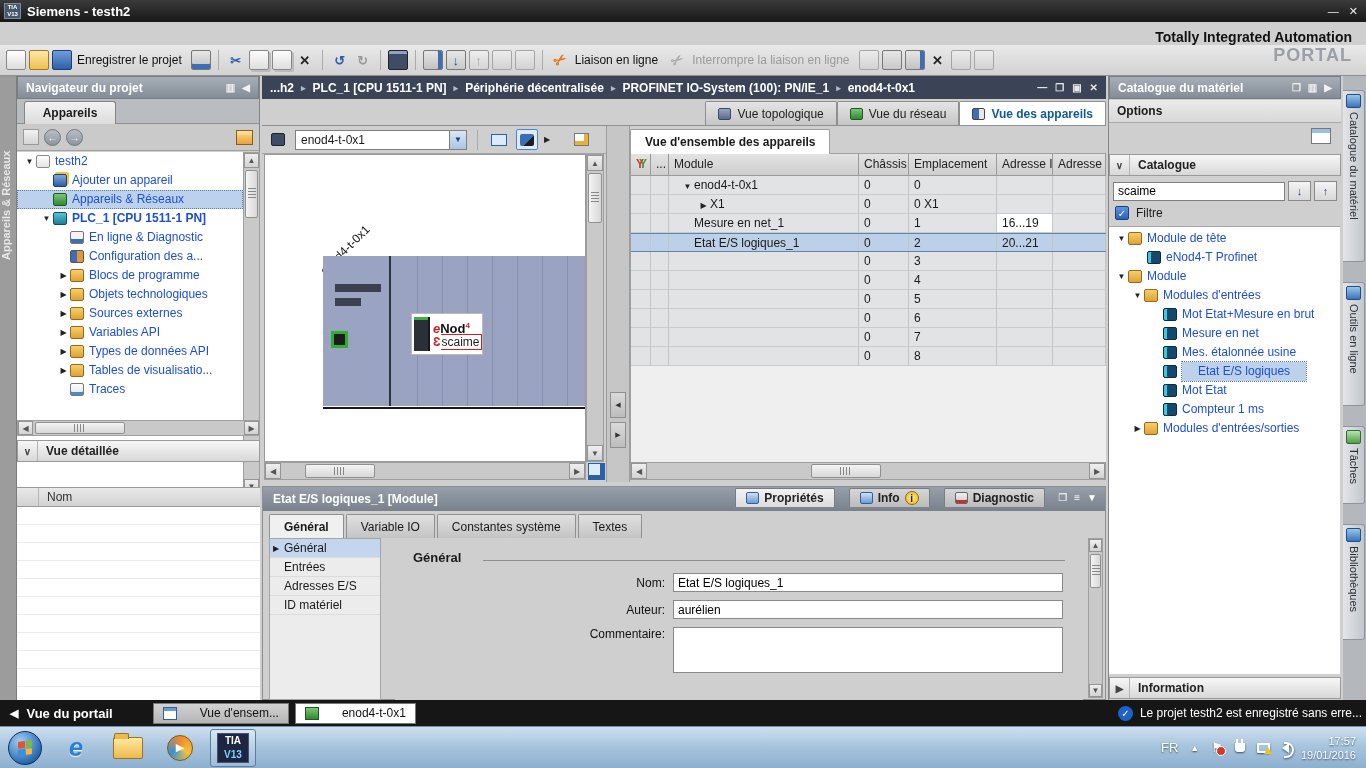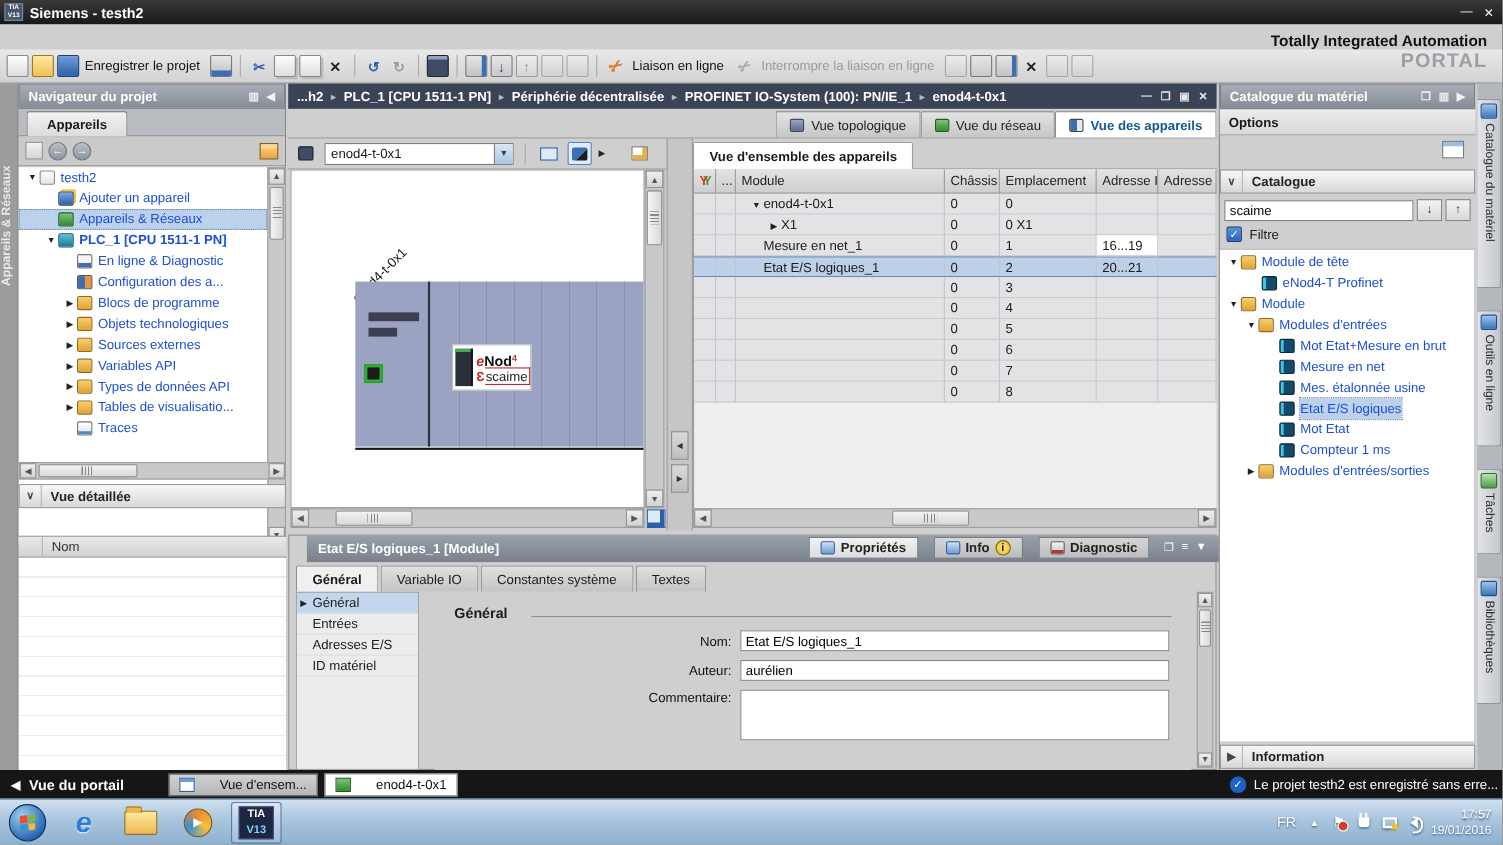--- a/index.html
+++ b/index.html
@@ -126,21 +126,21 @@
 .tr>div{border-right:1px solid #c3c5c8;border-bottom:1px solid #c8cacd;padding-left:5px;overflow:hidden;white-space:nowrap;}
 .tr.head{height:22px;line-height:21px;background:linear-gradient(#e3e3e3,#cdcdcd);font-size:12px;color:#222;}
 .tr.head>div{border-right:1px solid #9a9a9a;border-bottom:1px solid #9a9a9a;}
 .tr.body{background:#e2e3e5;}
 .tr.selrow{background:#bcd0e8;border-top:1px solid #5f84ad;border-bottom:1px solid #5f84ad;}
 .tr.selrow>div{border-bottom:none;}
 .cell-white{background:#fff;}
 .wrenchY{font-weight:bold;color:#d03a2a;text-shadow:3px 0 0 #3a9e3a;font-size:12px;}
 
 .props{position:absolute;left:262px;top:486px;width:844px;height:214px;background:#cfcfcf;border:1px solid #8f8f8f;}
-.props-hdr{position:absolute;left:16px;top:0;width:100%;height:24px;background:linear-gradient(#97a0aa,#79828c);color:#fff;font-weight:bold;display:flex;align-items:center;padding:0 10px;}
+.props-hdr{position:absolute;left:0;top:0;width:100%;height:24px;background:linear-gradient(#97a0aa,#79828c);color:#fff;font-weight:bold;display:flex;align-items:center;padding:0 10px;}
 .ptabs{position:absolute;right:60px;top:1px;display:flex;gap:14px;height:19px;}
 .ptab{display:flex;align-items:center;gap:5px;padding:0 10px;background:linear-gradient(#d6d6d6,#bcbcbc);border:1px solid #767d86;border-bottom:none;color:#222;font-weight:bold;font-size:12px;border-radius:2px 2px 0 0;}
 .ptab.active{background:linear-gradient(#f2f2f2,#dcdcdc);}
 .pt-ic{width:13px;height:12px;border-radius:2px;}
 .pt-prop{background:linear-gradient(#cfe0f4,#6d9cd0);border:1px solid #2d5fa8;}
 .pt-info{background:linear-gradient(#cfe0f4,#6d9cd0);border:1px solid #2d5fa8;}
 .pt-diag{background:linear-gradient(#f0f0f0,#c9c9c9);border:1px solid #666;box-shadow:inset 0 -3px 0 #b33;}
 .ibadge{width:14px;height:14px;border-radius:50%;background:radial-gradient(#ffe98a,#e8b81f);border:1px solid #8a6b00;color:#222;font-size:10px;font-weight:bold;display:flex;align-items:center;justify-content:center;}
 .phicons{position:absolute;right:8px;top:5px;display:flex;gap:7px;color:#fff;font-size:10px;}
 .subtabs{position:absolute;left:6px;top:26px;display:flex;gap:2px;height:25px;align-items:flex-end;}
@@ -702,21 +702,21 @@
       <div class="trow" style="padding-left:54px;">
         <span class="ti i-mod"></span>
         <span class="tl">Mesure en net</span>
       </div>
       <div class="trow" style="padding-left:54px;">
         <span class="ti i-mod"></span>
         <span class="tl">Mes. étalonnée usine</span>
       </div>
       <div class="trow" style="padding-left:54px;">
         <span class="ti i-mod"></span>
-        <span class="tl" style="background:#bdd2ea;outline:1px dotted #5b7ca3;padding:0 0;">Etat E/S logiques</span>
+        <span class="tl" style="background:#bdd2ea;outline:1px dotted #5b7ca3;padding:0 16px;">Etat E/S logiques</span>
       </div>
       <div class="trow" style="padding-left:54px;">
         <span class="ti i-mod"></span>
         <span class="tl">Mot Etat</span>
       </div>
       <div class="trow" style="padding-left:54px;">
         <span class="ti i-mod"></span>
         <span class="tl">Compteur 1 ms</span>
       </div>
       <div class="trow" style="padding-left:22px;">

